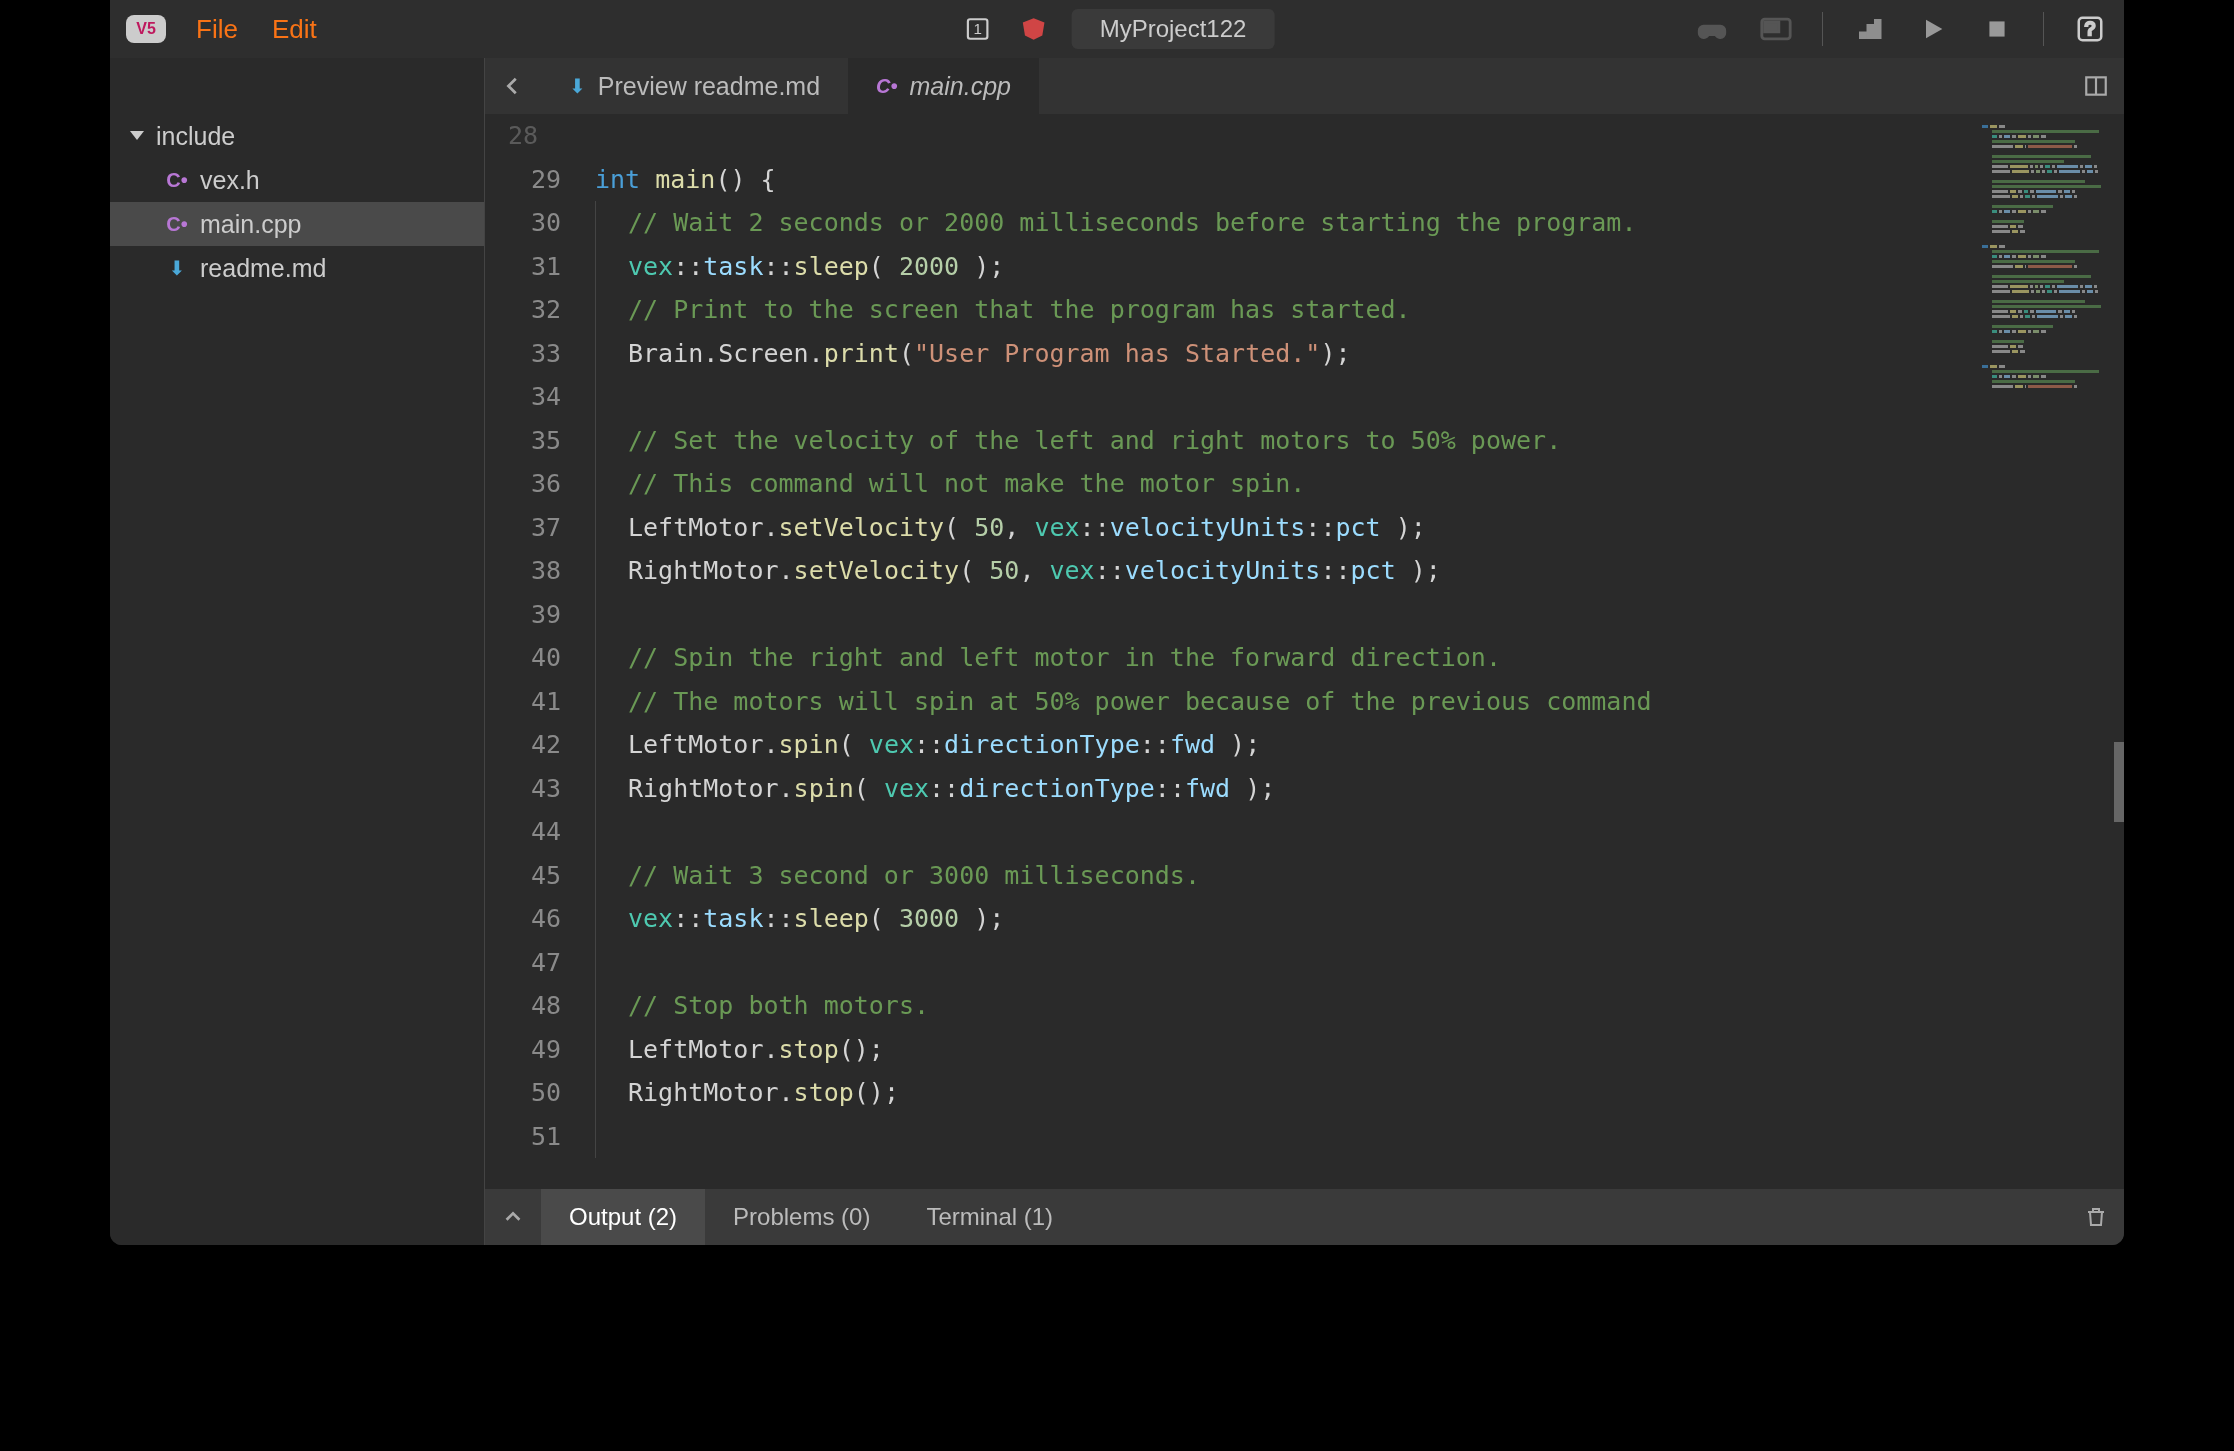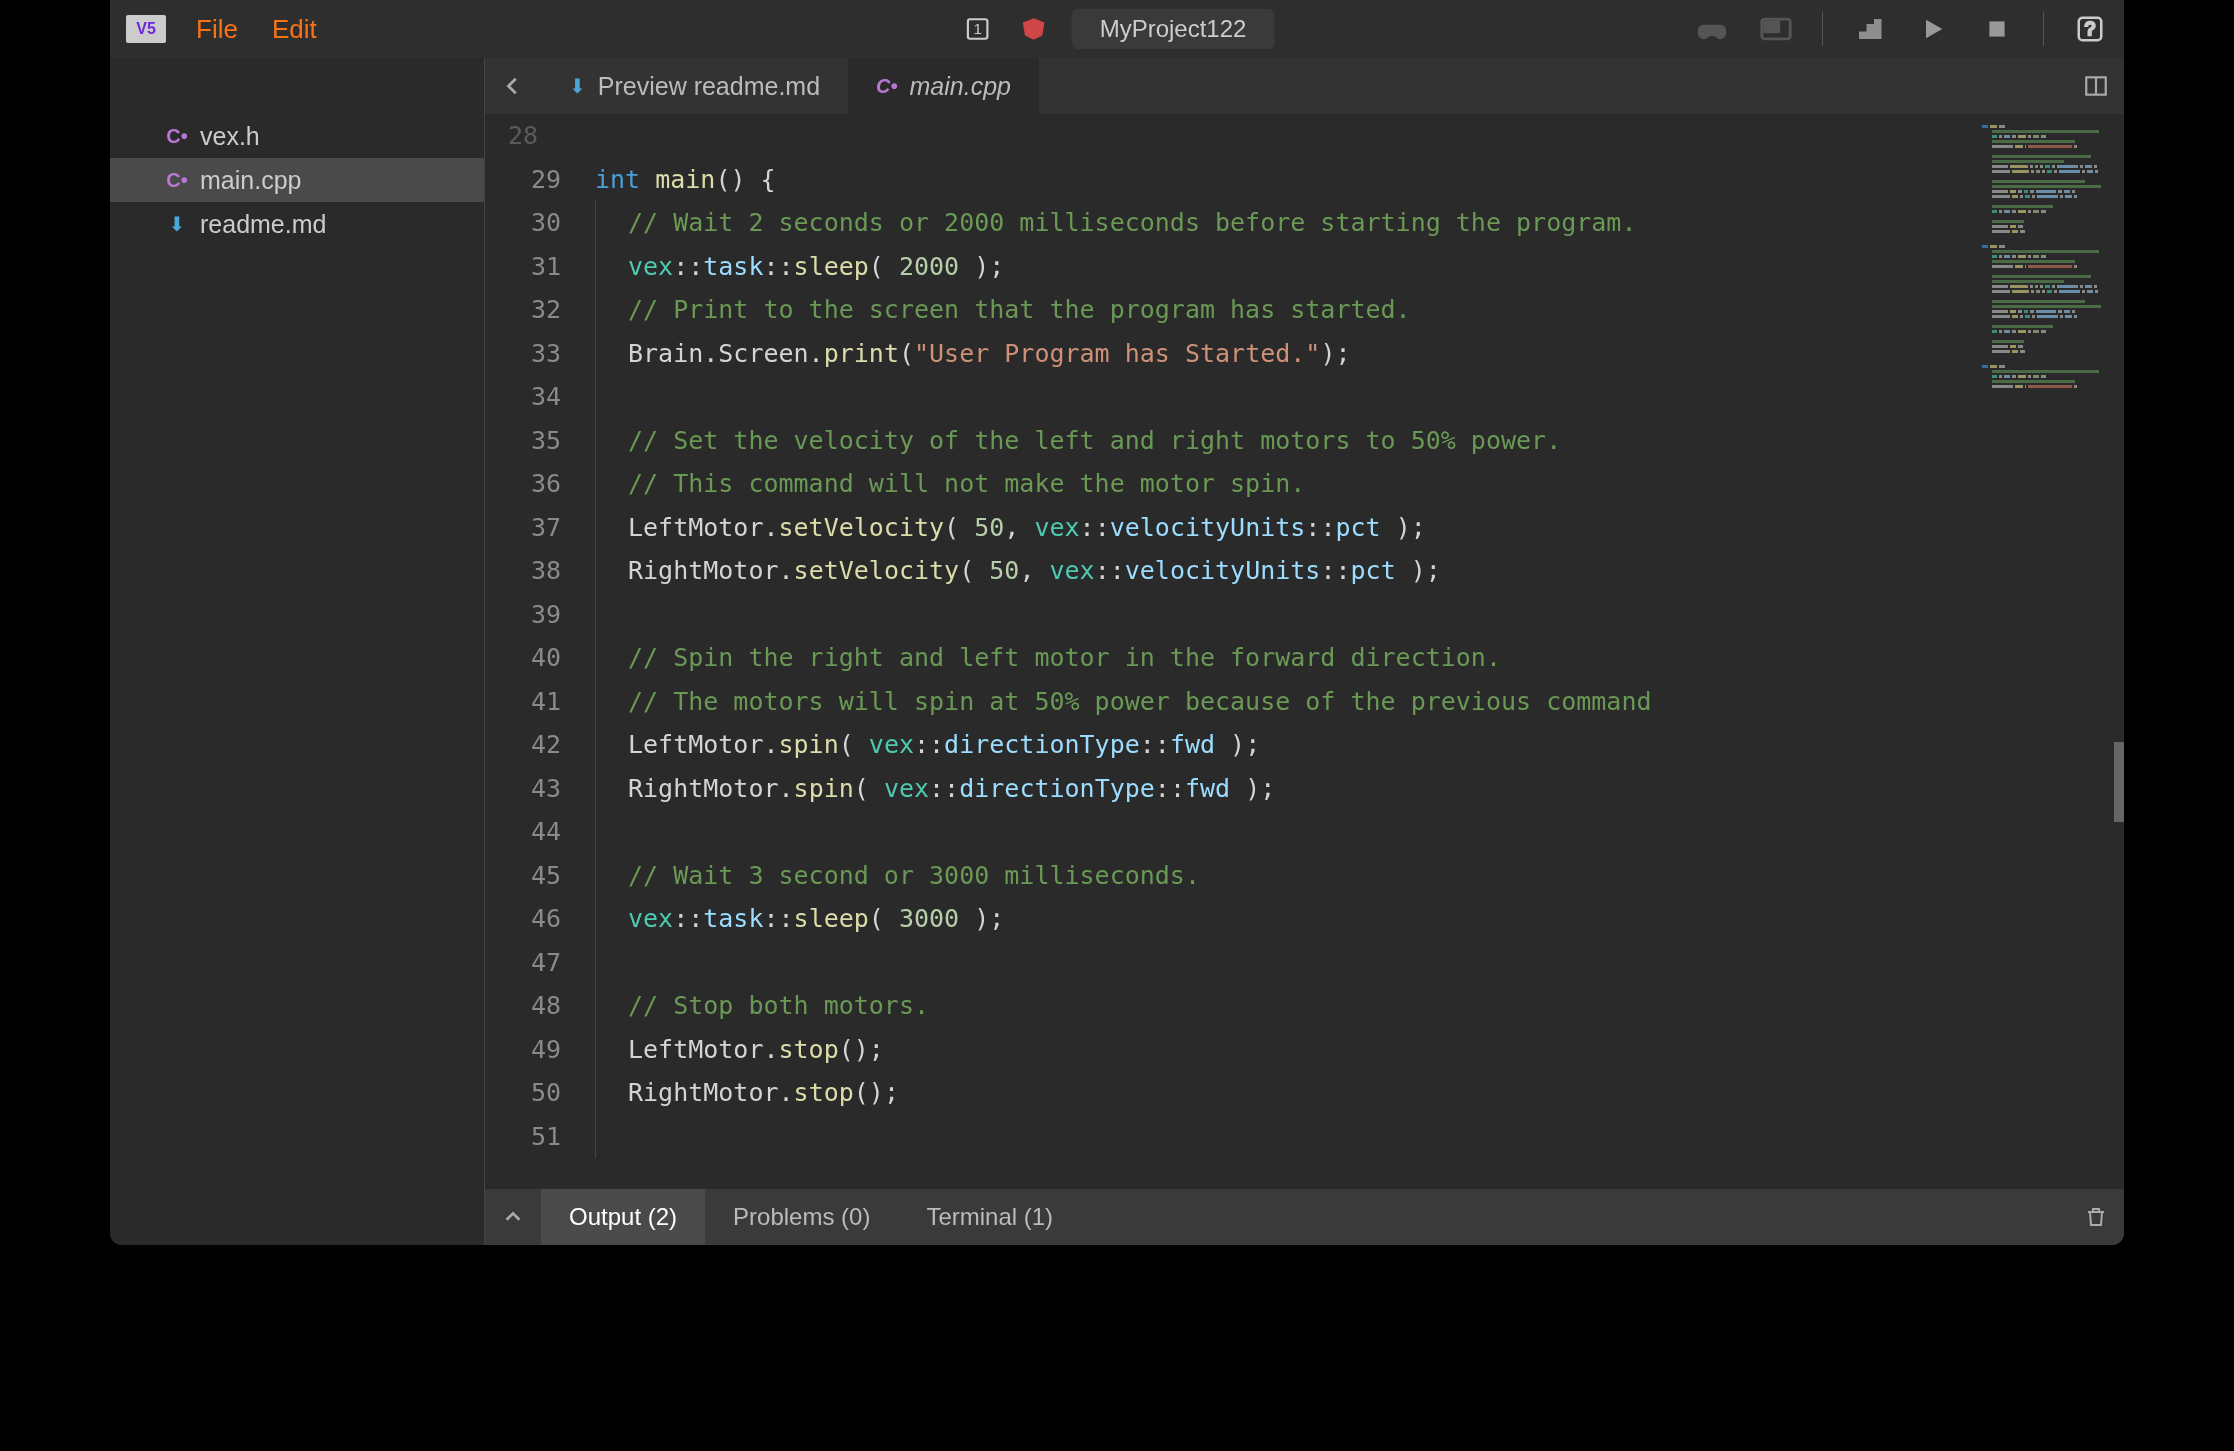--- a/index.html
+++ b/index.html
@@ -29,25 +29,25 @@
   background: #2e2e2e;
   display: flex;
   align-items: center;
   padding: 0 16px;
   position: relative;
 }
 .logo {
   width: 40px;
   height: 28px;
   background: #ccc;
-  border-radius: 2px;
+  border-radius: 8px;
   display: flex;
   align-items: center;
   justify-content: center;
-  color: #6d28d9;
+  color: #be185d;
   font-weight: bold;
   font-size: 16px;
   margin-right: 30px;
 }
 .menu-item {
   margin-right: 34px;
   font-size: 26px;
   color: #f97316;
   cursor: pointer;
 }
@@ -356,20 +356,23 @@
             <rect x="3" y="3" width="18" height="18" rx="3"></rect>
             <text x="12" y="17" text-anchor="middle" fill="#ccc" font-size="15" font-family="sans-serif">?</text>
           </svg>
       </div>
     </div>
   </div>
 
   <div class="body">
 
     <div class="sidebar">
+      <div class="tree-item folder">
+        <span>include</span>
+      </div>
       <div class="tree-item file">
         <span class="file-icon cpp-icon">C•</span>
         <span>vex.h</span>
       </div>
       <div class="tree-item file active">
         <span class="file-icon cpp-icon">C•</span>
         <span>main.cpp</span>
       </div>
       <div class="tree-item file">
         <span class="file-icon md-icon">⬇</span>

